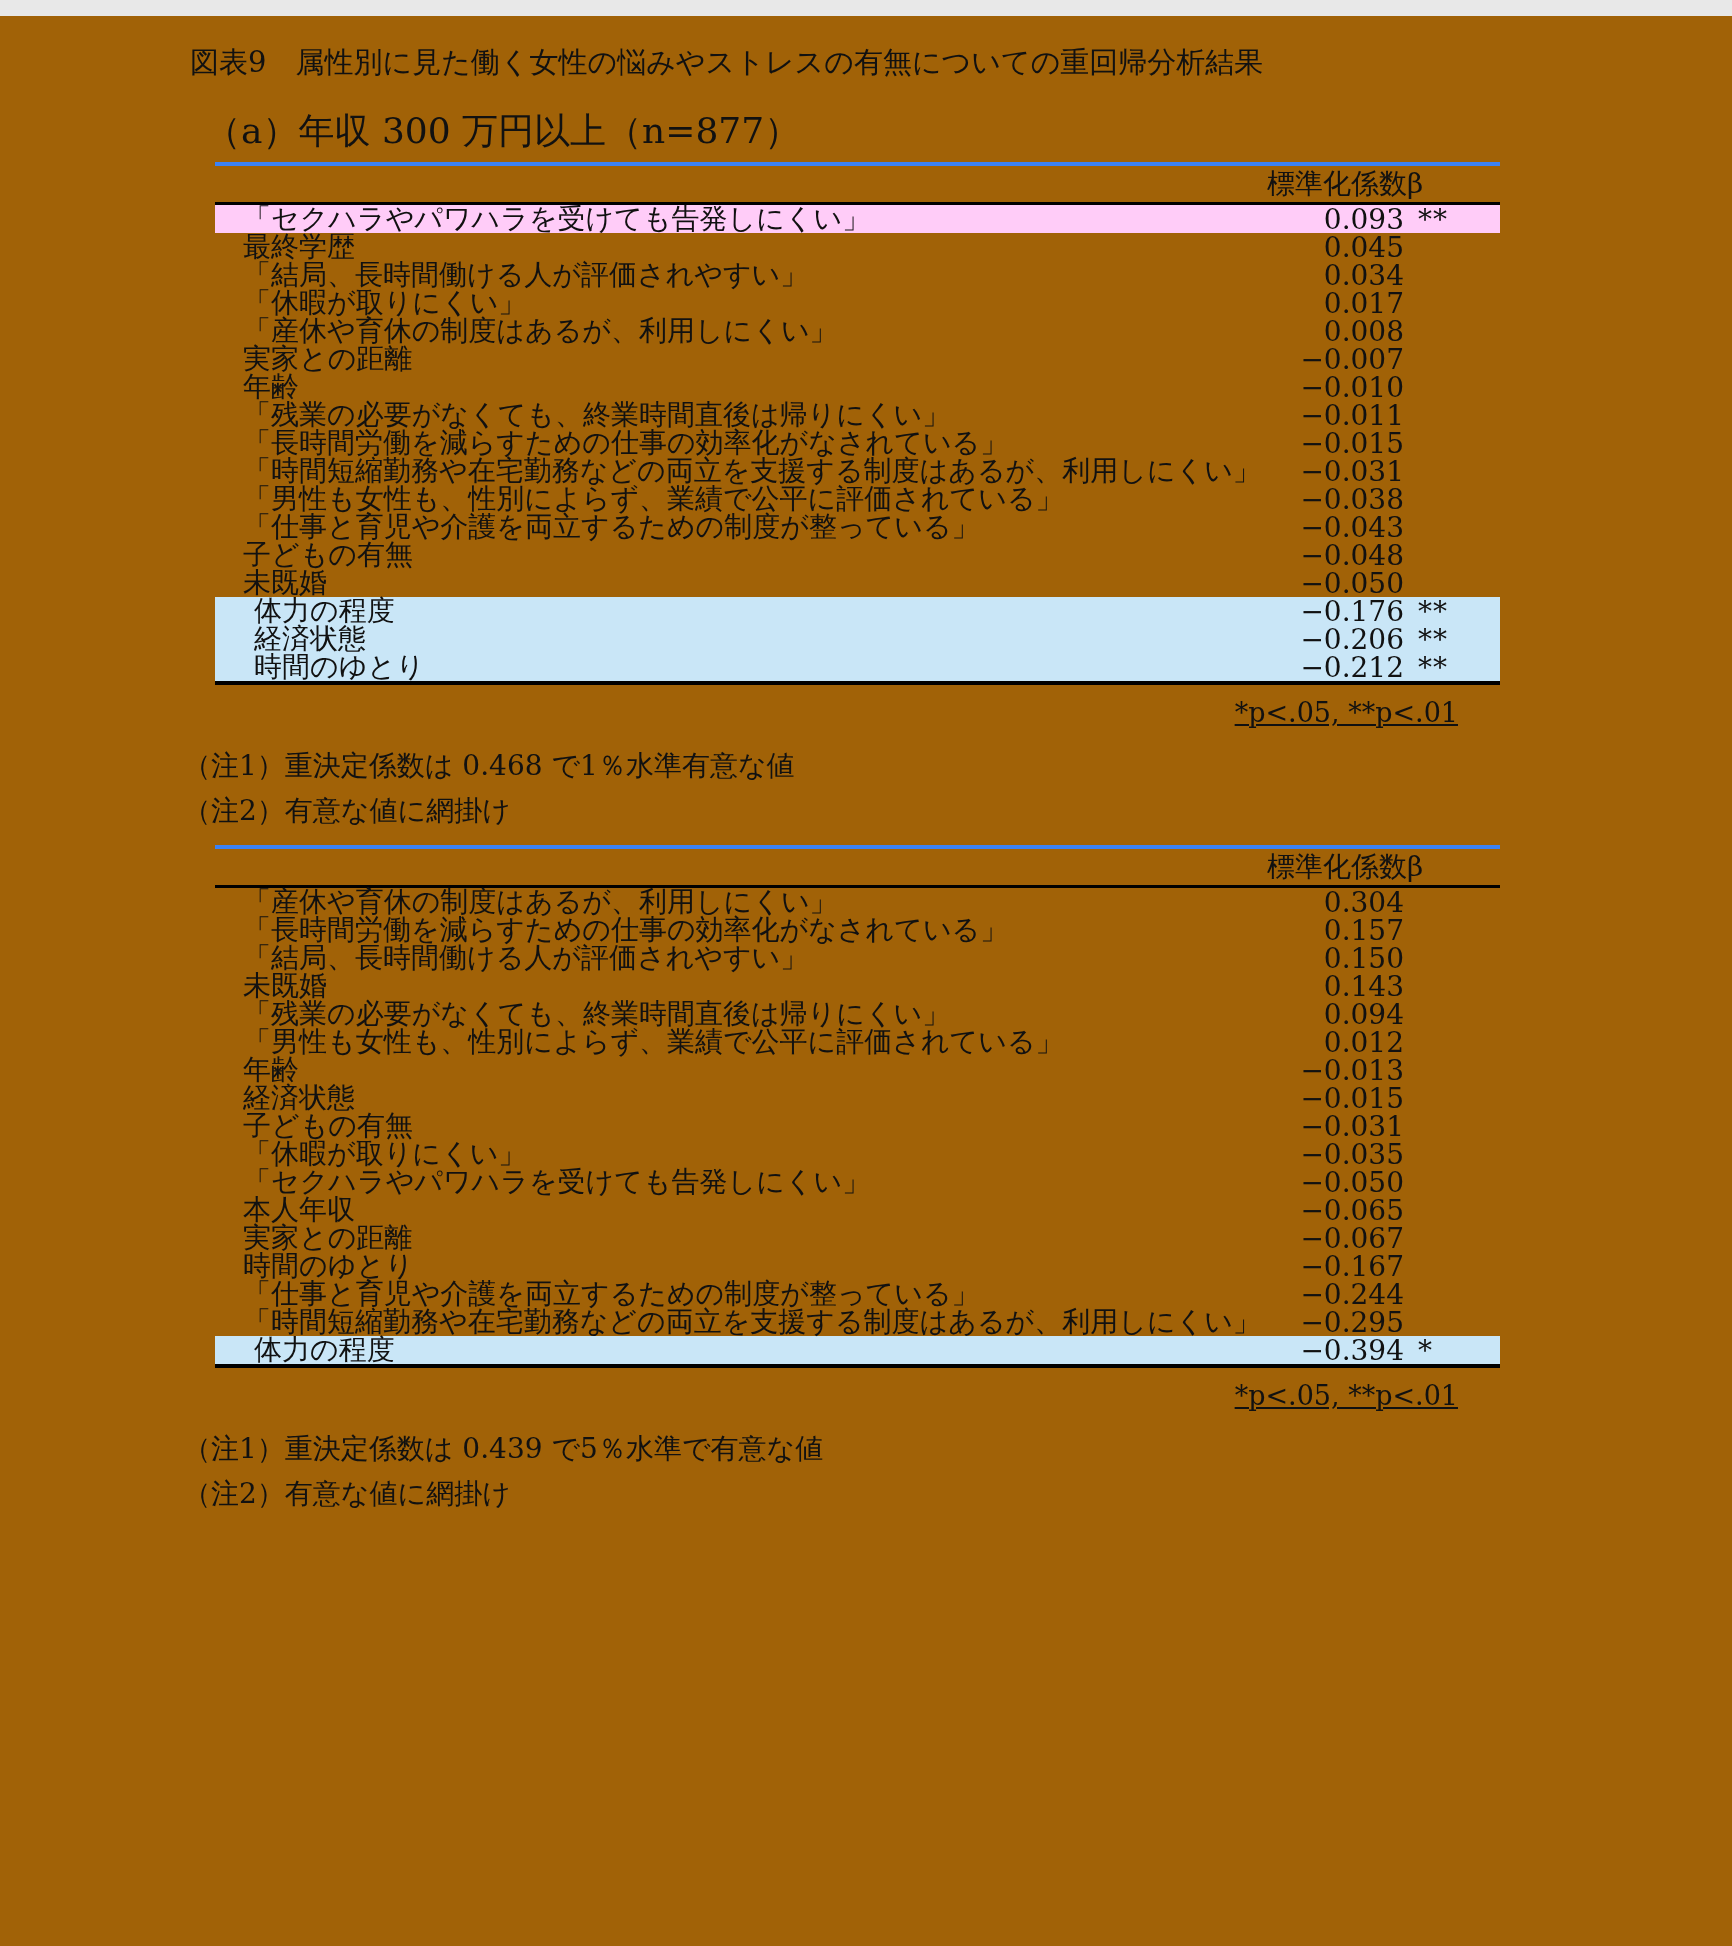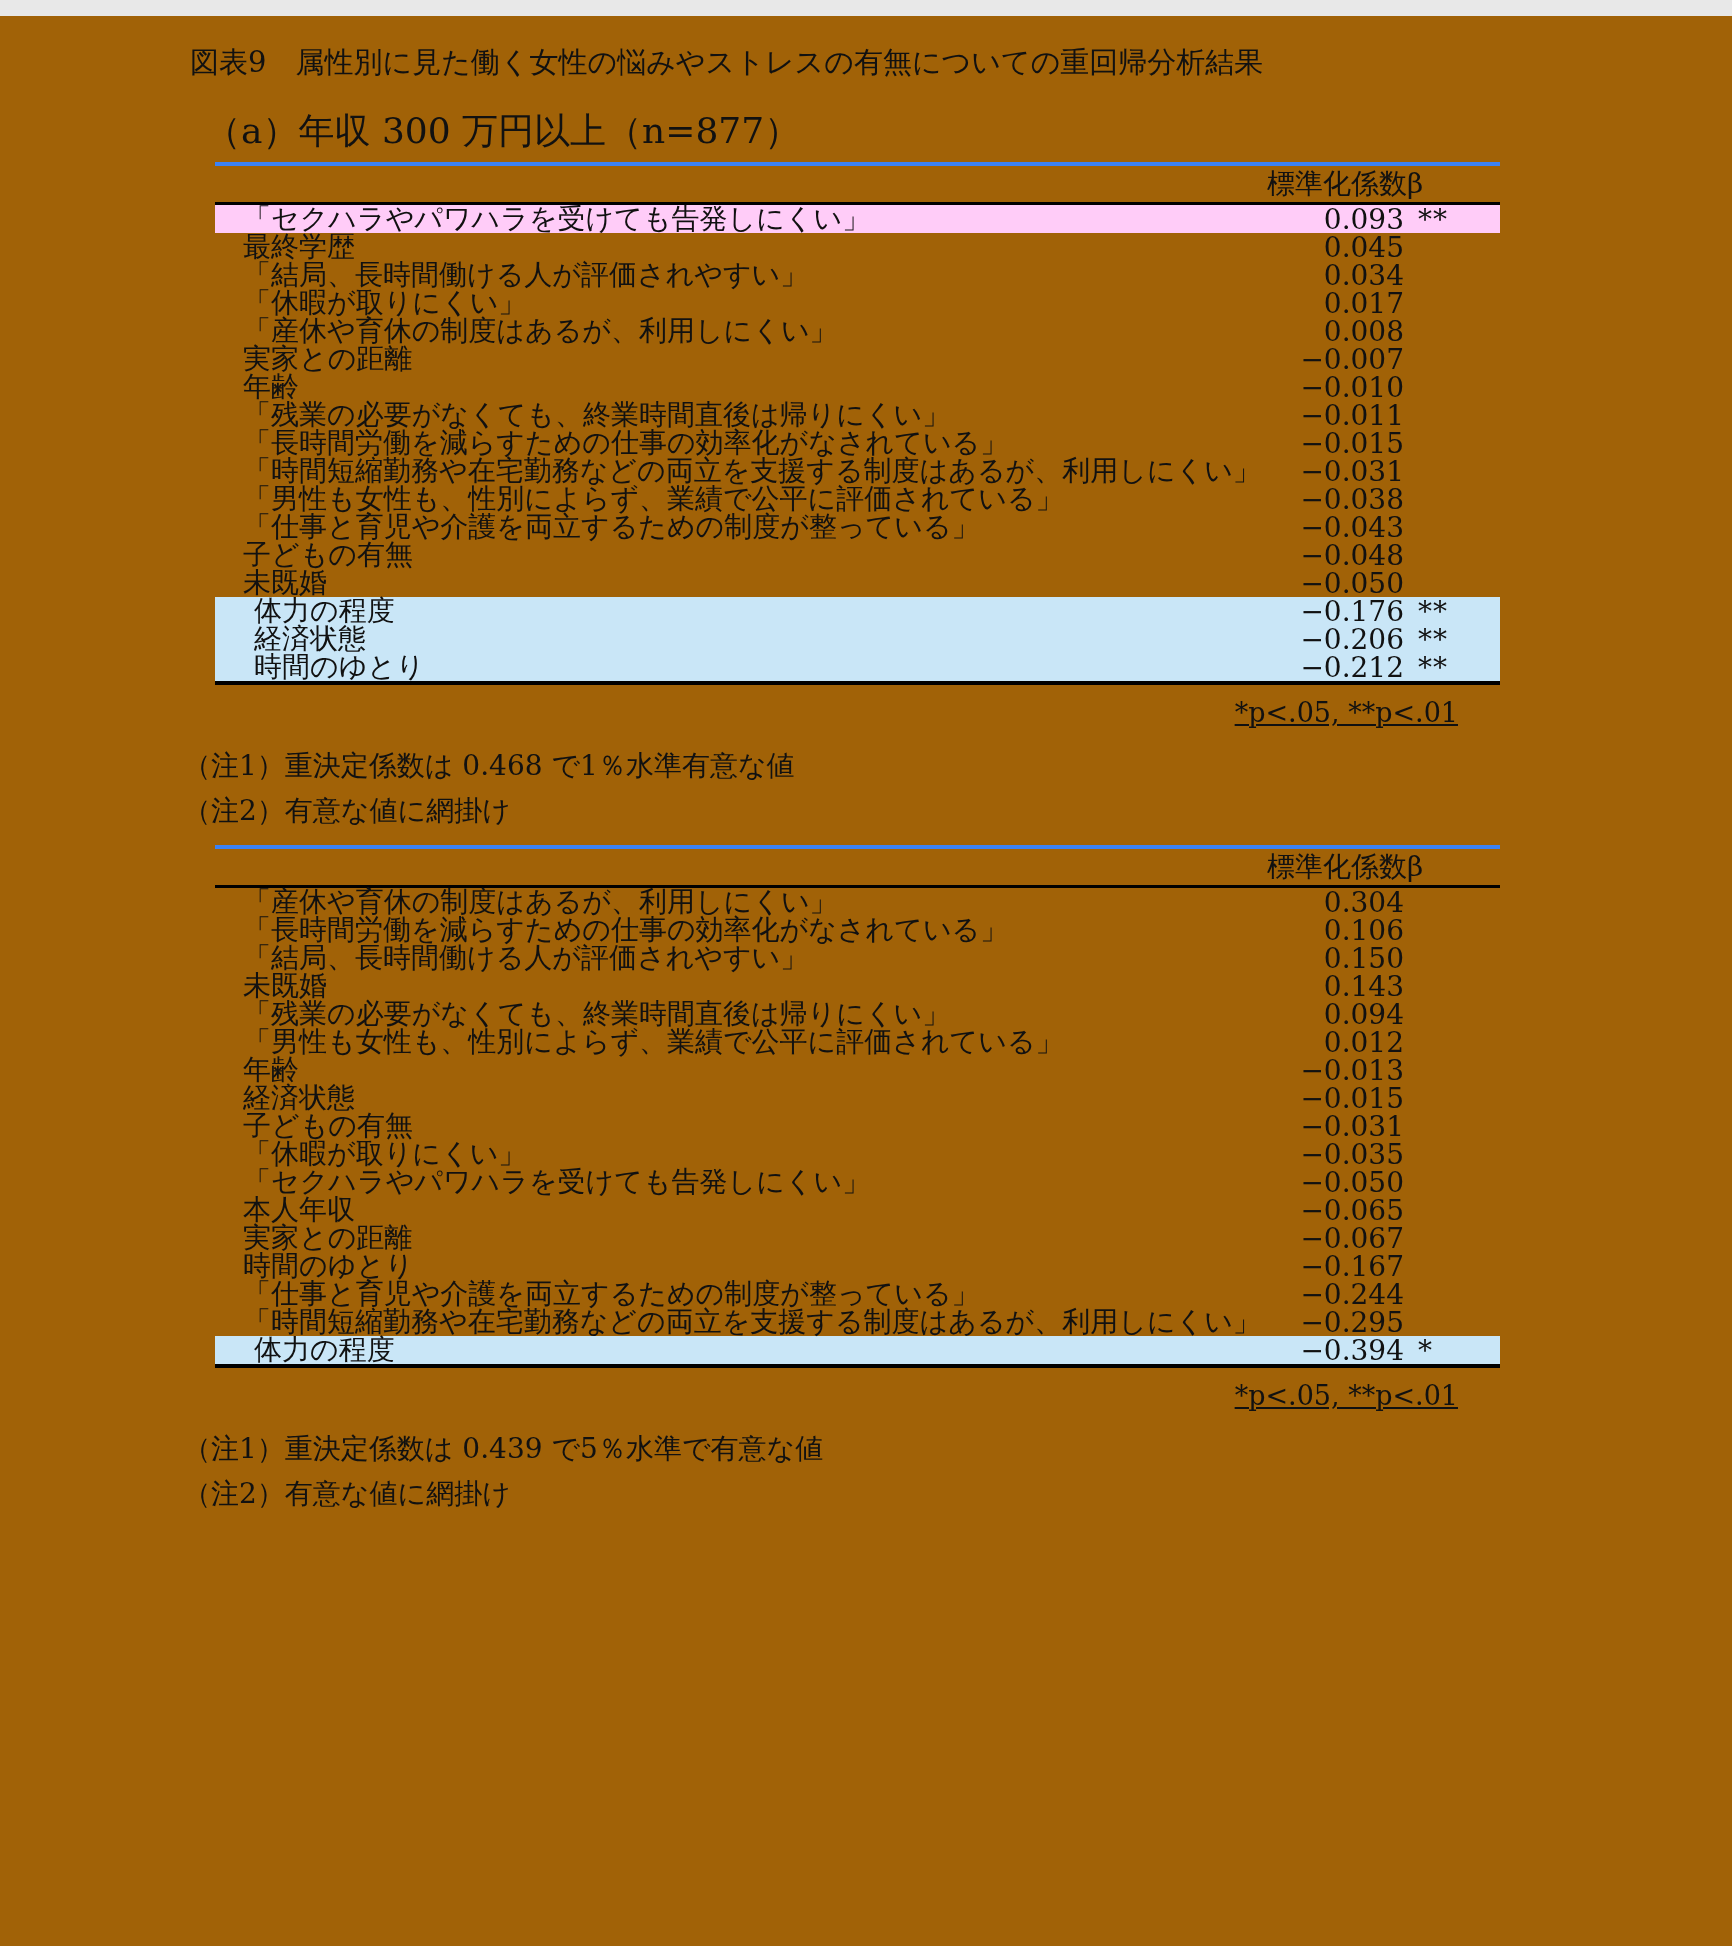--- a/index.html
+++ b/index.html
@@ -153,21 +153,21 @@
         <span class="col-header">標準化係数β</span>
       </div>
       <div class="tbody">
           <div class="row">
     <span class="label">「産休や育休の制度はあるが、利用しにくい」</span>
     <span class="value">0.304</span>
     <span class="sig"></span>
   </div>
           <div class="row">
     <span class="label">「長時間労働を減らすための仕事の効率化がなされている」</span>
-    <span class="value">0.106</span>
+    <span class="value">0.157</span>
     <span class="sig"></span>
   </div>
           <div class="row">
     <span class="label">「結局、長時間働ける人が評価されやすい」</span>
     <span class="value">0.150</span>
     <span class="sig"></span>
   </div>
           <div class="row">
     <span class="label">未既婚</span>
     <span class="value">0.143</span>

